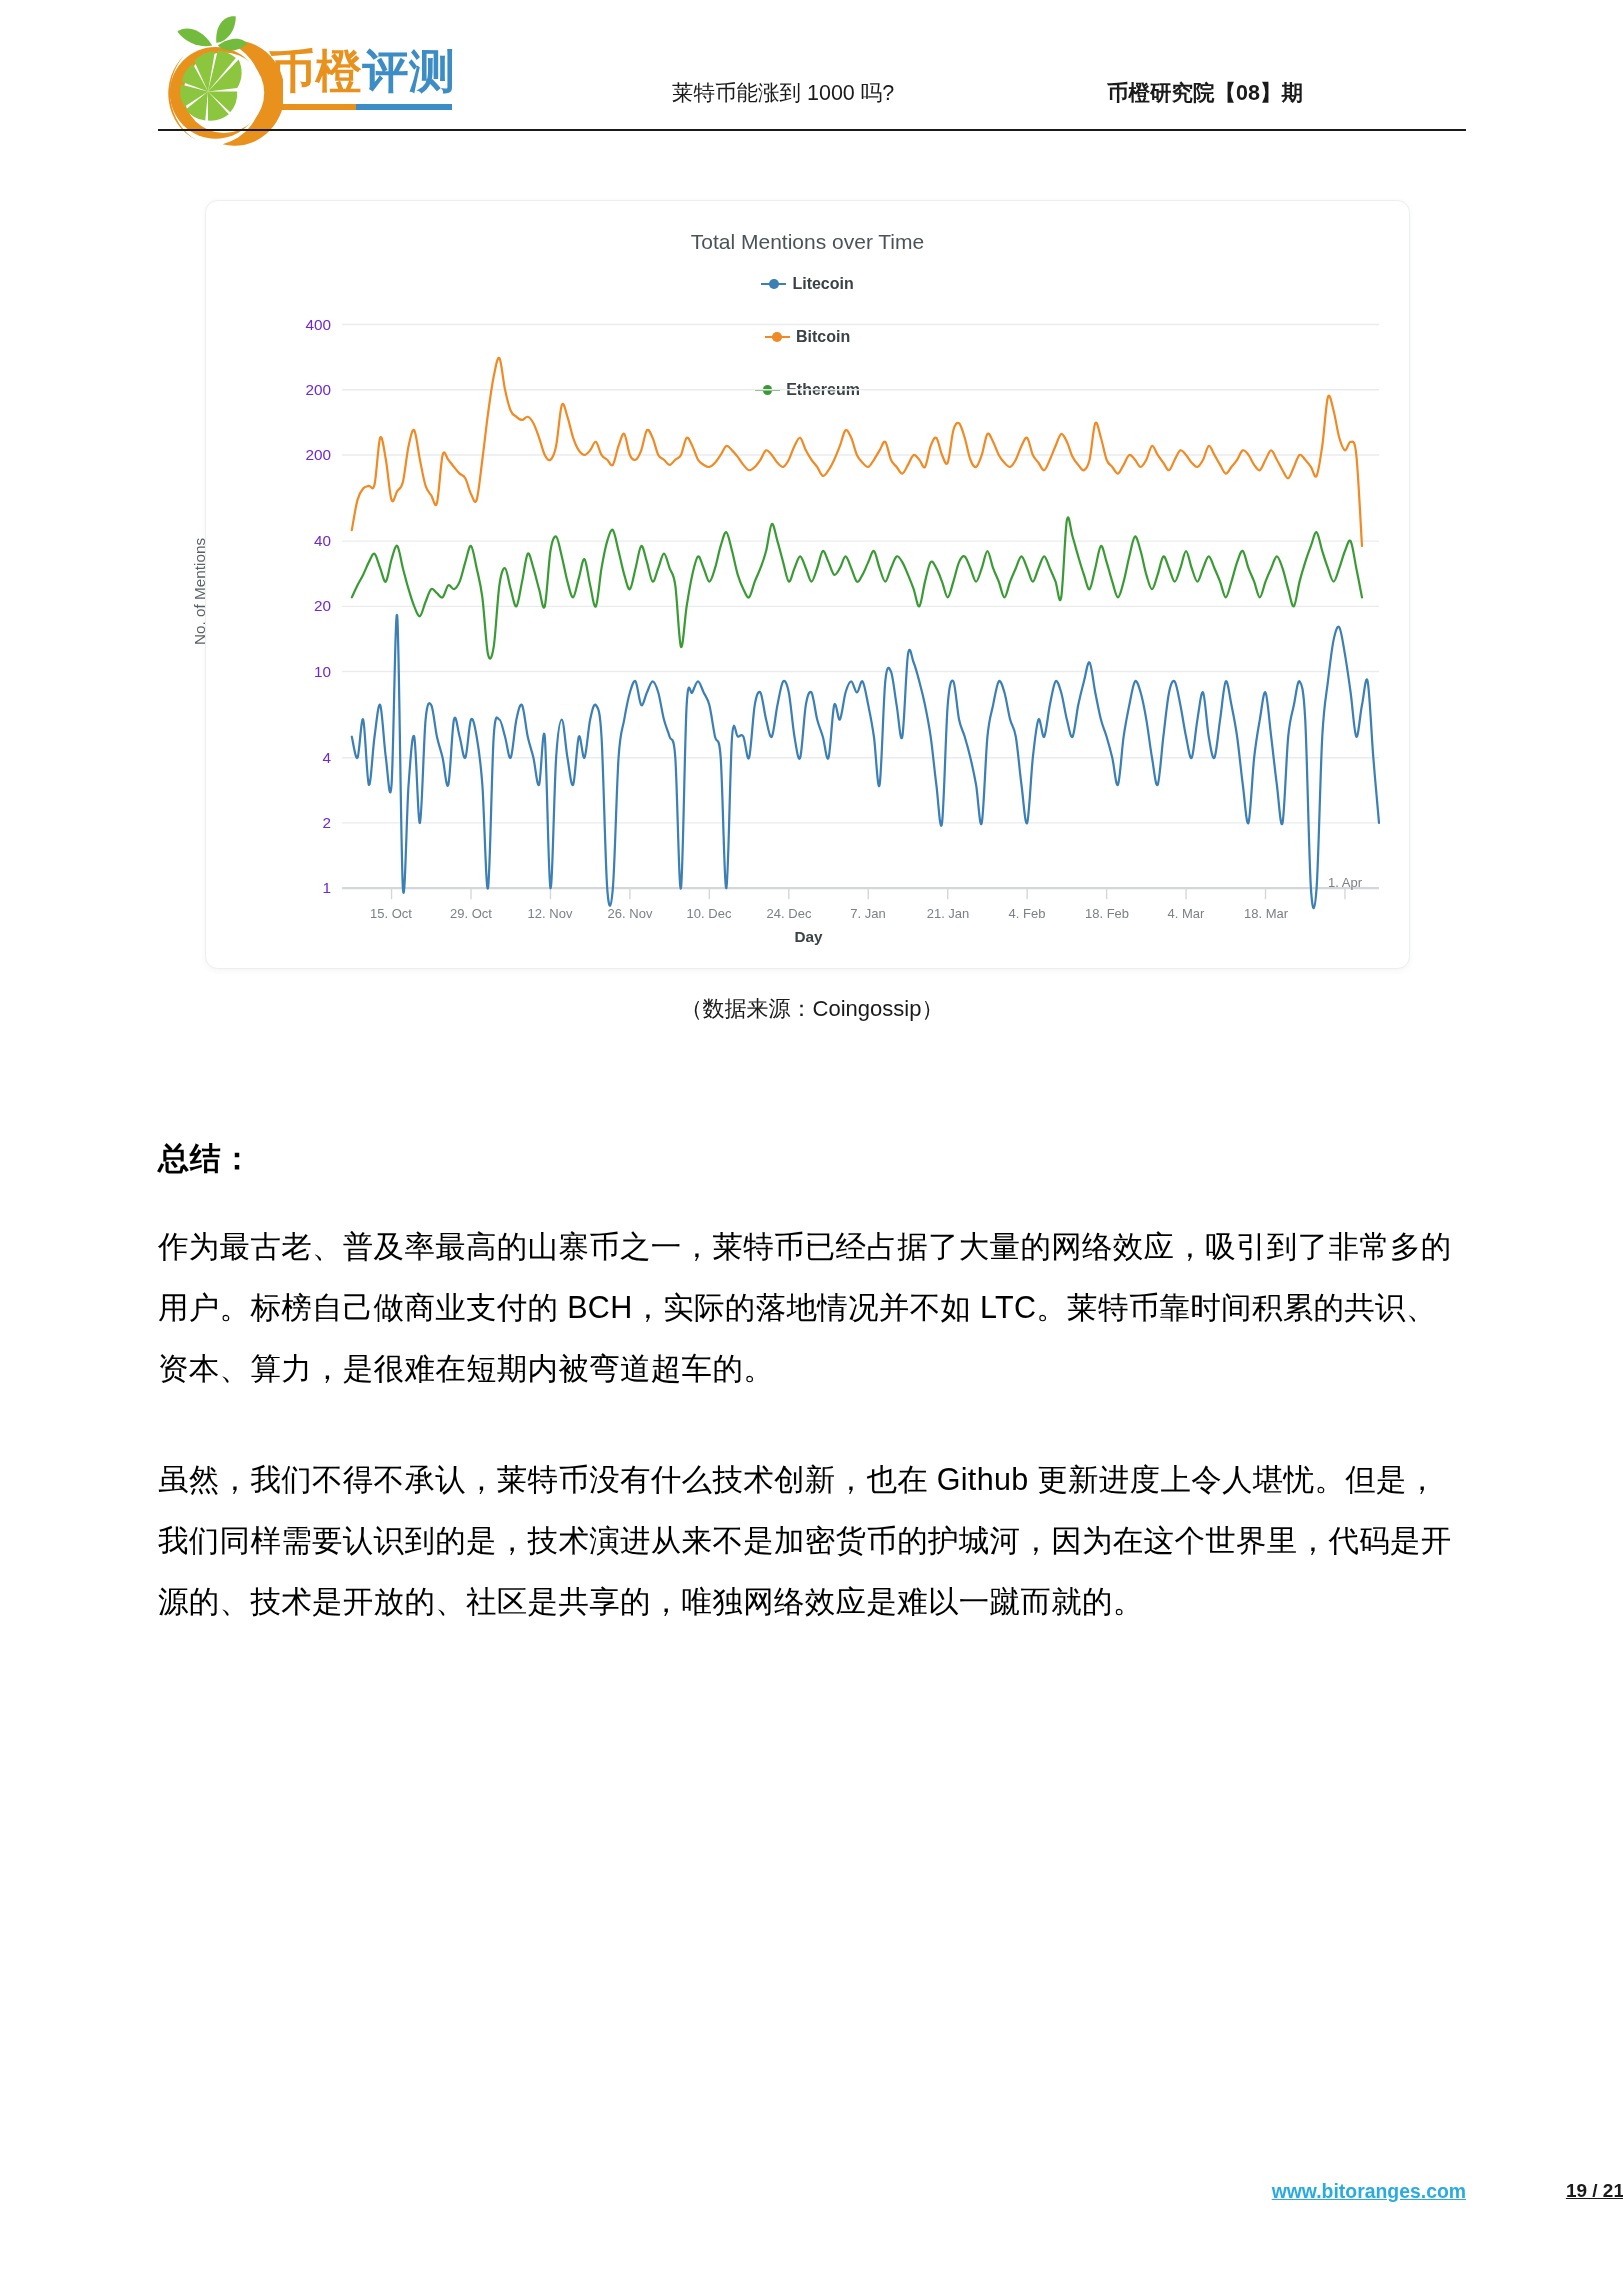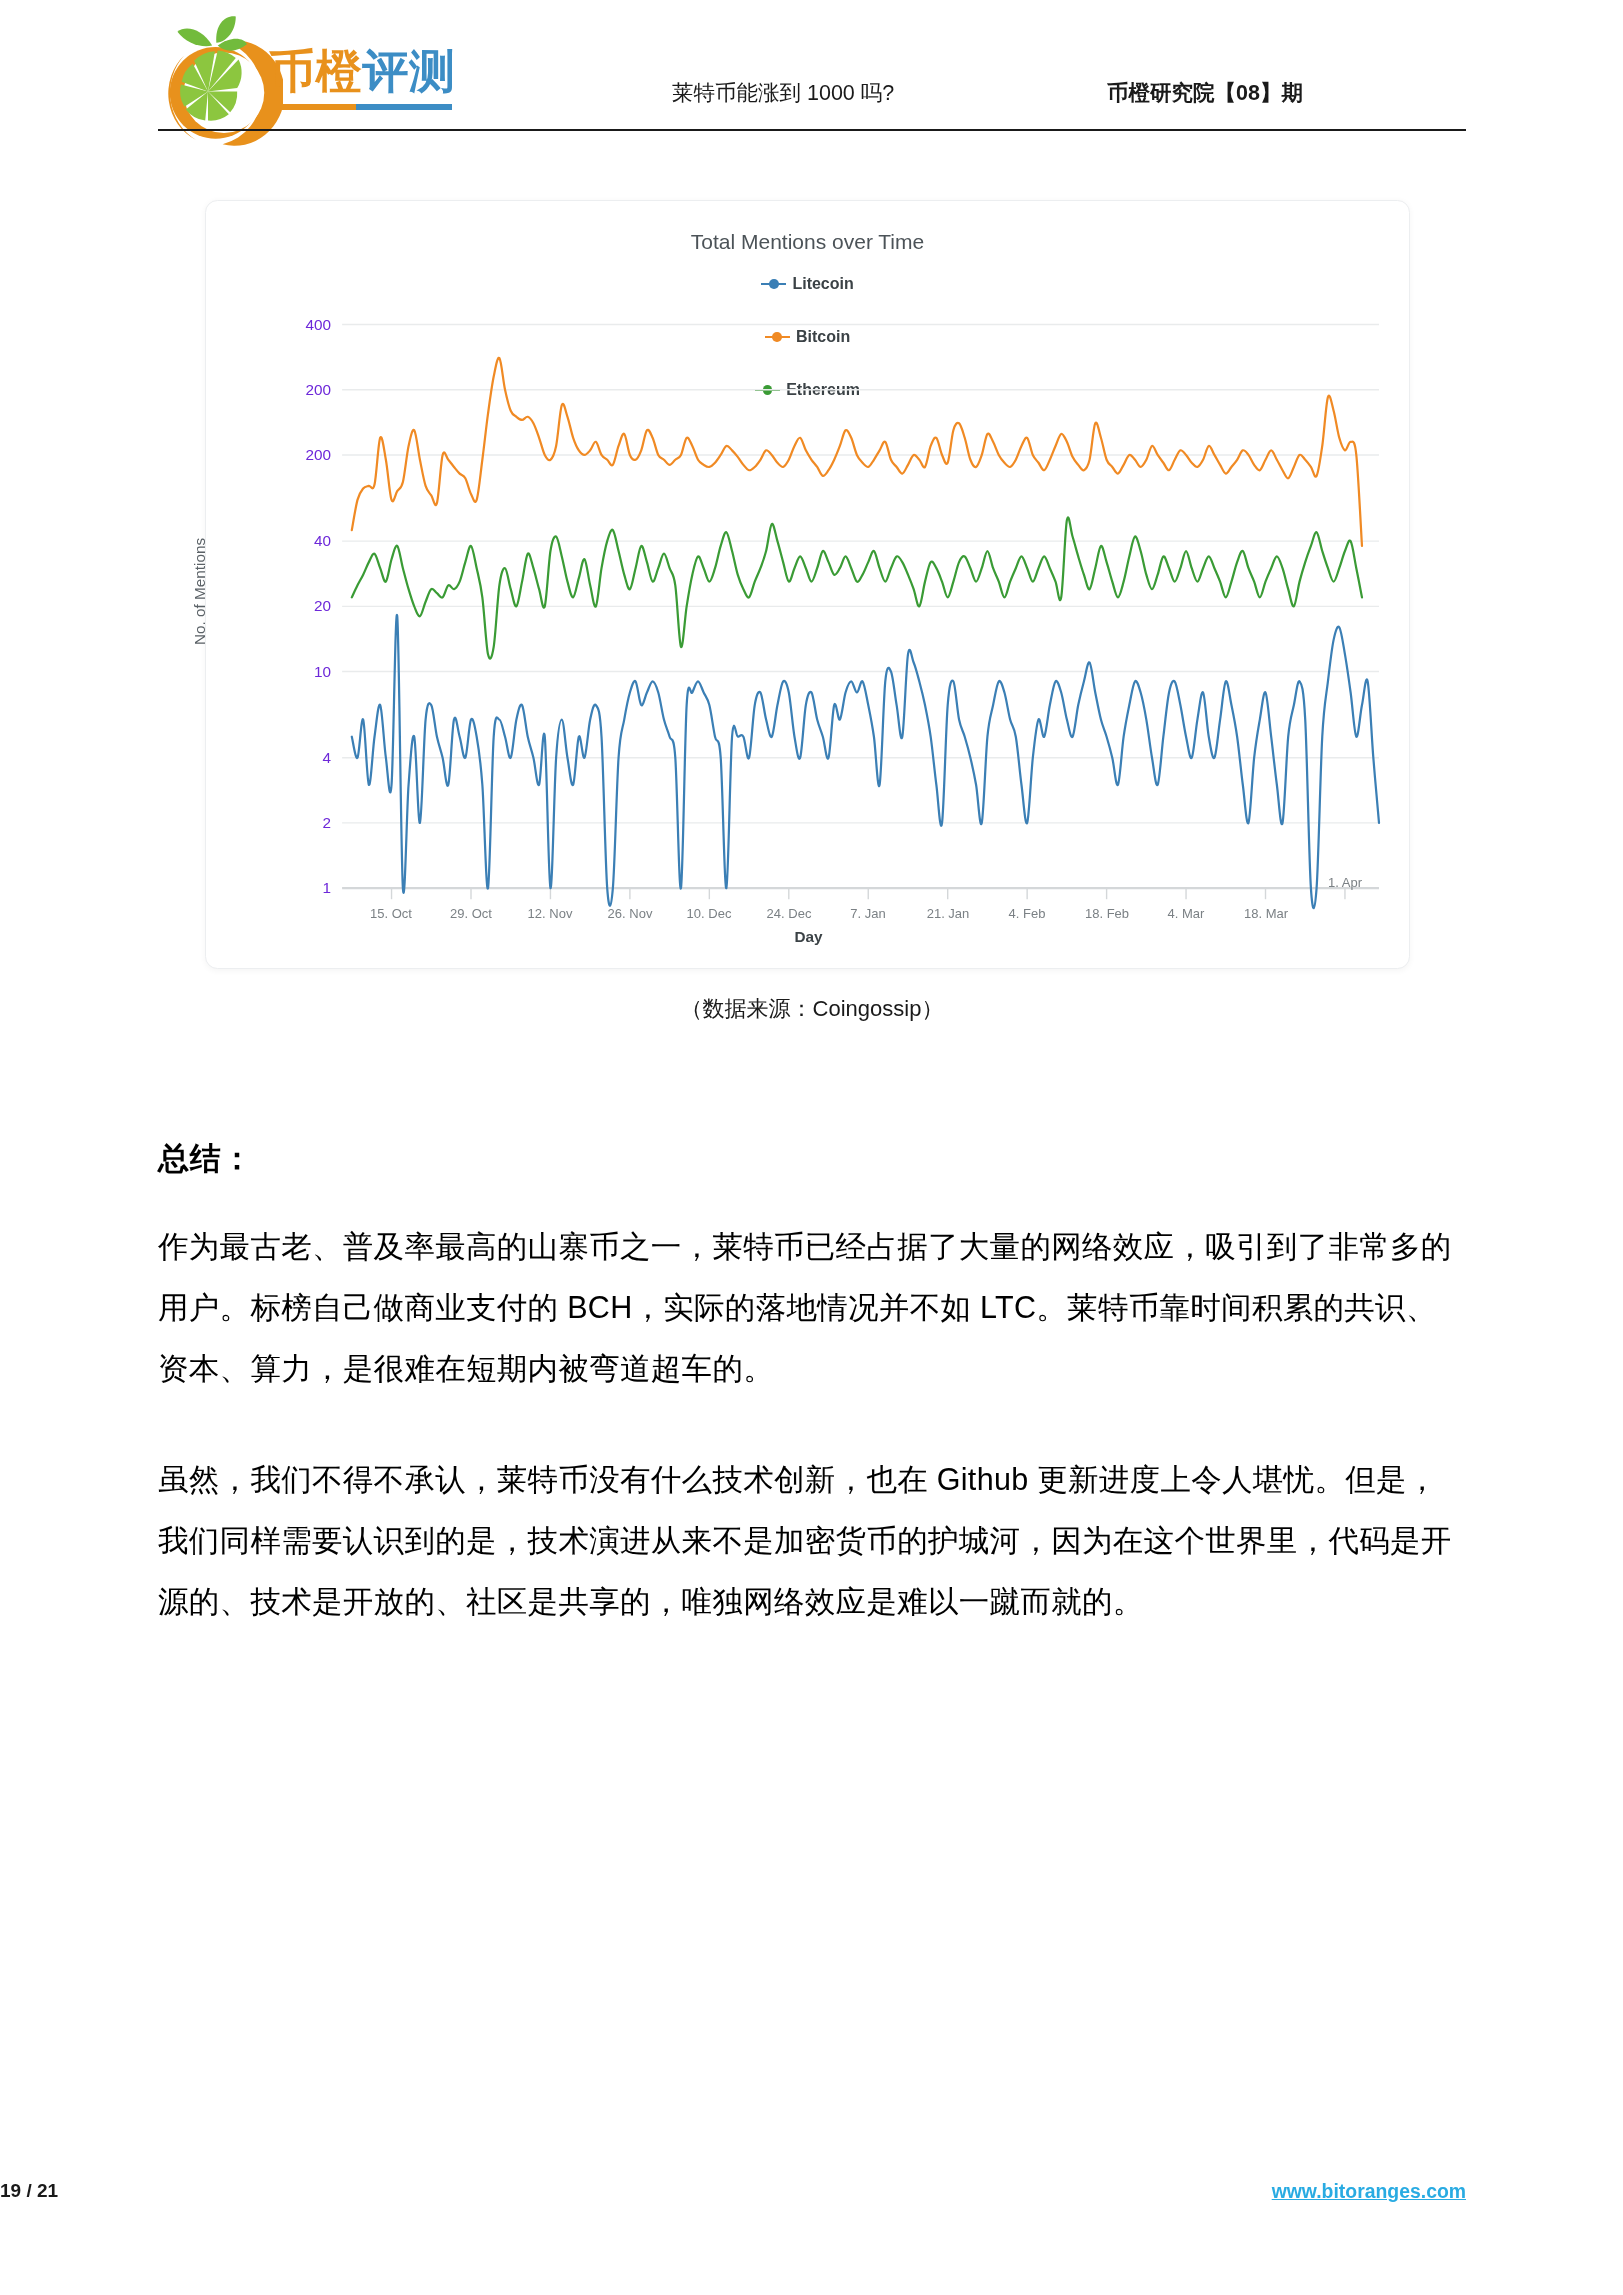--- a/index.html
+++ b/index.html
@@ -109,22 +109,22 @@
   }
   .body-par {
     font-size:30.5px; color:#000; line-height:61px;
     margin:0; letter-spacing:0.3px;
   }
   .par-gap { height:50px; }
 
   
   .footer { position:absolute; left:0; top:2180px; width:1624px; height:49px; }
   .footer-page {
-    position:absolute; left:0; top:0; width:1624px; text-align:left;
-    font-size:19px; font-weight:bold; color:#1a1a1a;
+    position:absolute; left:0; top:0; width:1624px; text-align:right;
+    font-size:19px; font-weight:bold; color:#1a1a1a;text-decoration:underline;
   }
   .footer-url {
     position:absolute; left:1201px; top:0; width:265px; text-align:right;
     font-size:19.4px; font-weight:bold; color:#29ABE2;
   }
 </style>
 </head>
 <body>
 
 <div class="header">

